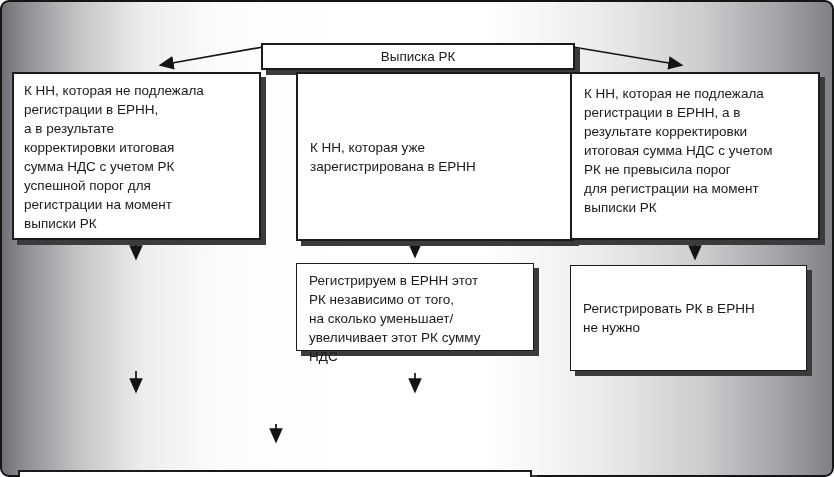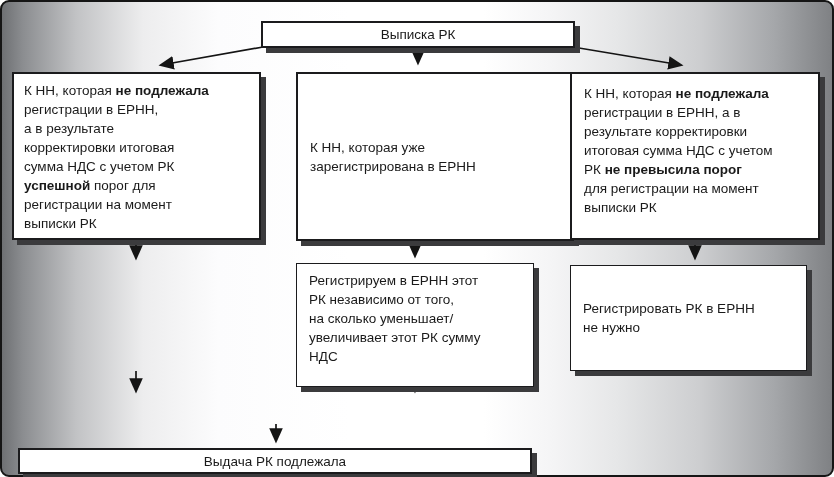--- a/index.html
+++ b/index.html
@@ -24,23 +24,23 @@
     position:absolute;
     background:#ffffff;
     border:2px solid #1b1b1d;
     box-shadow:5px 5px 0 0 #3b3b3d;
     box-sizing:border-box;
     font-size:13.5px;
     line-height:19px;
   }
   .thick{border-width:2.5px;}
   .thin{border-width:1.5px;}
-  .center-line{display:flex;align-items:center;justify-content:center;text-align:center;}
+  .center-line{display:flex;align-items:center;justify-content:center;text-align:center;margin-top:22px;}
   .vcenter{display:flex;align-items:center;}
-  b{font-weight:bold;}
+  b{font-weight:normal;}
   #connectors{position:absolute;left:0;top:0;pointer-events:none;}
 </style>
 </head>
 <body>
 
 <div id="stage">
   <div id="panel"></div>
 
   <svg id="connectors" width="834" height="477" viewBox="0 0 834 477">
     <defs>
@@ -65,21 +65,21 @@
 
   <div class="box thick" style="left:12px;top:72px;width:249px;height:168px;padding:7px 4px 4px 10px;"><span>К НН, которая </span><b>не подлежала</b><span><br>регистрации в ЕРНН,<br>а в результате<br>корректировки итоговая<br>сумма НДС с учетом РК<br></span><b>успешной</b><span> порог для<br>регистрации на момент<br>выписки РК</span></div>
 
   <div class="box thick vcenter" style="left:296px;top:72px;width:278px;height:169px;padding-left:12px;">
       <span>К НН, которая уже<br>зарегистрирована в ЕРНН</span>
     </div>
 
   <div class="box thick" style="left:570px;top:72px;width:250px;height:168px;padding:10px 4px 4px 12px;"><span>К НН, которая </span><b>не подлежала</b><span><br>регистрации в ЕРНН, а в<br>результате корректировки<br>итоговая сумма НДС с учетом<br>РК </span><b>не превысила порог</b><span><br>для регистрации на момент<br>выписки РК</span></div>
 
 
-  <div class="box thin" style="left:296px;top:263px;width:238px;height:124px;padding:7px 4px 4px 12px;"><span>Регистрируем в ЕРНН этот<br>РК независимо от того,<br>на сколько уменьшает/<br>увеличивает этот РК сумму<br>НДС</span></div>
+  <div class="box thin" style="left:296px;top:263px;width:238px;height:88px;padding:7px 4px 4px 12px;"><span>Регистрируем в ЕРНН этот<br>РК независимо от того,<br>на сколько уменьшает/<br>увеличивает этот РК сумму<br>НДС</span></div>
 
   <div class="box thin vcenter" style="left:570px;top:265px;width:237px;height:106px;padding-left:12px;">
       <span>Регистрировать РК в ЕРНН<br>не нужно</span>
     </div>
 
 
   <div class="box center-line" style="left:18px;top:448px;width:514px;height:26px;">Выдача РК подлежала</div>
 </div>
 
 </body></html>

